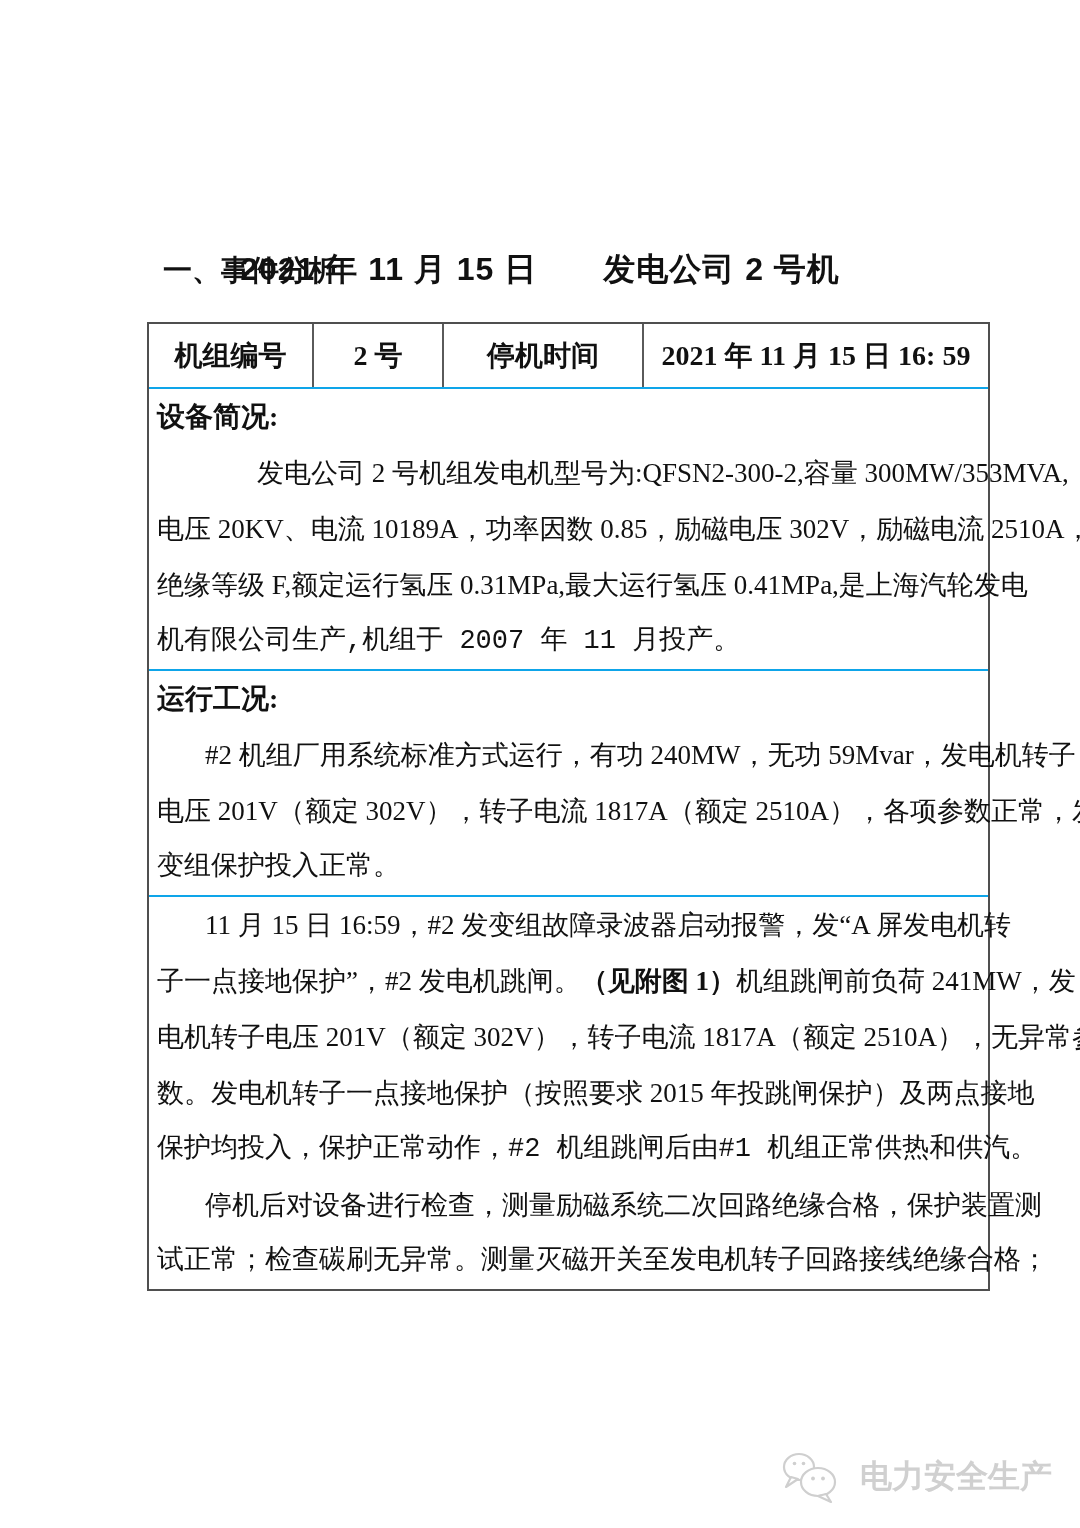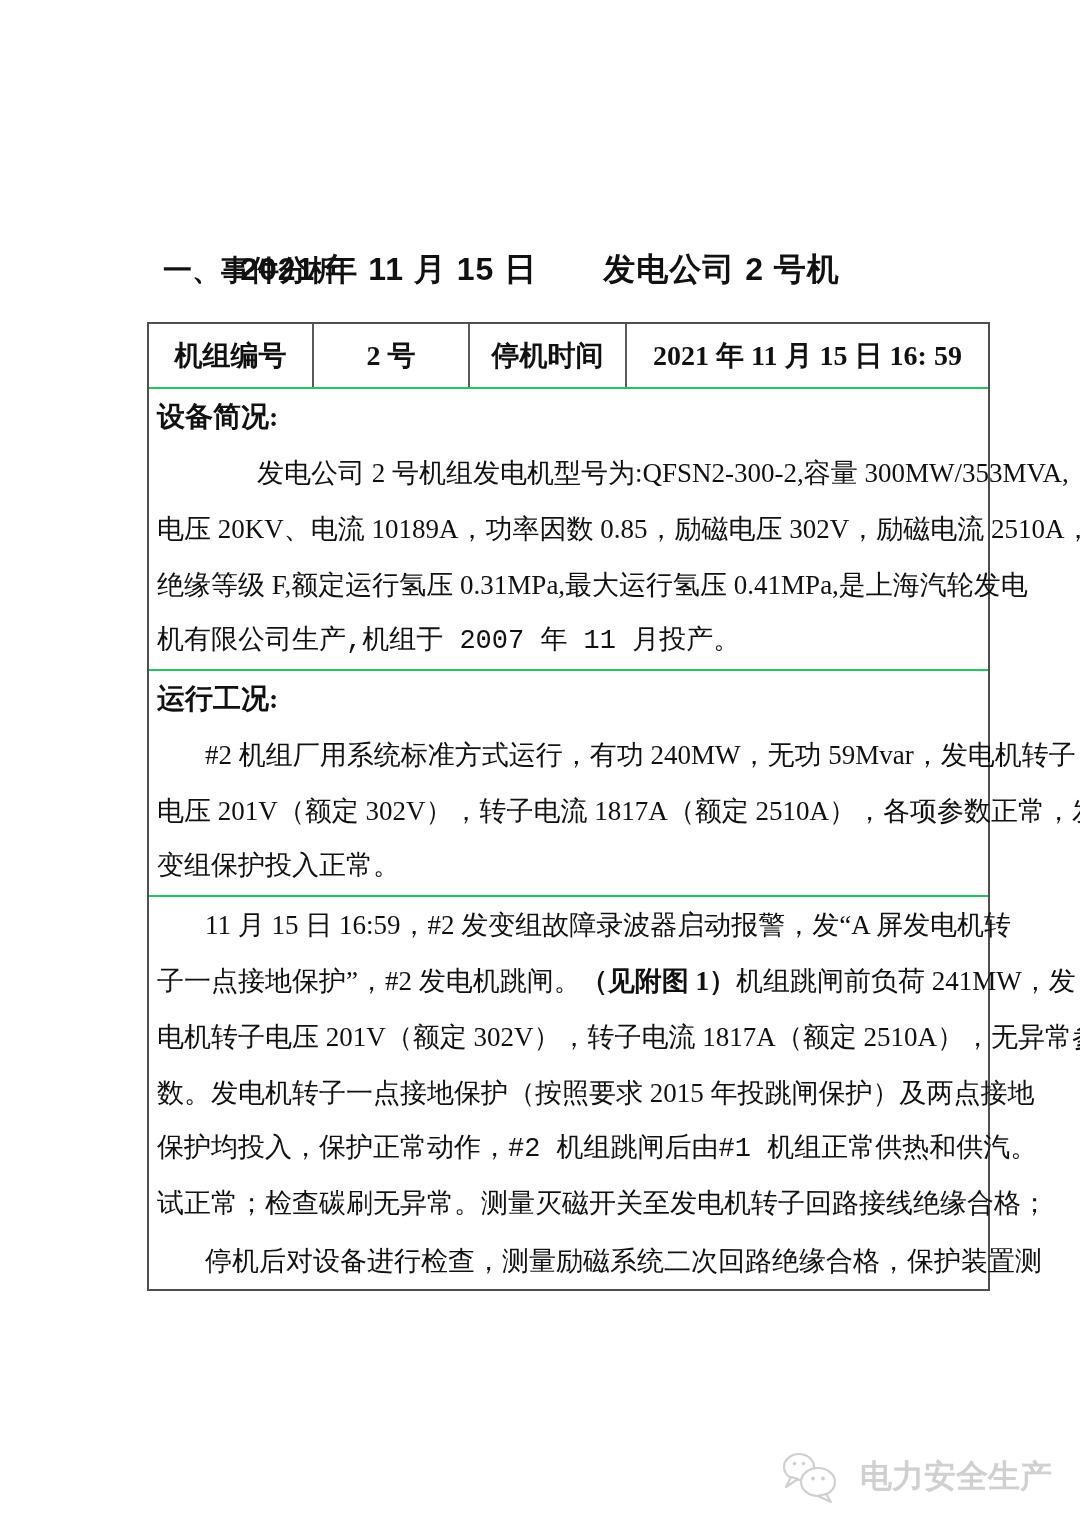--- a/index.html
+++ b/index.html
@@ -25,33 +25,33 @@
     position:absolute; top:252px; left:163px;
     font-family:Liberation Sans, sans-serif;
     font-weight:bold;
     font-size:29px; line-height:36px;
   }
   .info-table {
     position:absolute; left:147px; top:322px; width:843px;
     border:2px solid #4f4f4f;
     font-size:27px;
   }
-  .row { border-top:2px solid #22c55e; }
+  .row { border-top:2px solid #0ea5e9; }
   .row:first-child { border-top:none; }
   .header-row { display:flex; height:63px; align-items:stretch; }
   .header-cell {
     display:flex; align-items:center; justify-content:center;
     font-weight:bold; font-size:28px;
     border-left:2px solid #5a5a5a;
     padding:4px 6px;
   }
   .header-cell:first-child { border-left:none; }
   .hc-1 { width:163px; }
-  .hc-2 { width:156px; }
-  .hc-3 { width:157px;font-family:Liberation Serif, serif; }
+  .hc-2 { width:130px; }
+  .hc-3 { width:200px;font-family:Liberation Serif, serif; }
   .hc-4 { flex:1; }
   .section-cell { padding:0 8px; }
   .cell-label {
     font-weight:bold; font-size:28px;
     line-height:56px; height:56px;
   }
   .line {
     line-height:56px; height:56px;
     text-align:justify; text-align-last:justify;
     white-space:nowrap;
@@ -104,22 +104,22 @@
       <div class="line">电压 201V（额定 302V），转子电流 1817A（额定 2510A），各项参数正常，发</div>
       <div class="line last">变组保护投入正常。</div>
     </div>
 
     <div class="row section-cell">
       <div class="line indent">11 月 15 日 16:59，#2 发变组故障录波器启动报警，发“A 屏发电机转</div>
       <div class="line"><span>子一点接地保护”，#2 发电机跳闸。</span><span class="b">（见附图 1）</span><span>机组跳闸前负荷 241MW，发</span></div>
       <div class="line">电机转子电压 201V（额定 302V），转子电流 1817A（额定 2510A），无异常参</div>
       <div class="line">数。发电机转子一点接地保护（按照要求 2015 年投跳闸保护）及两点接地</div>
       <div class="line last">保护均投入，保护正常动作，#2 机组跳闸后由#1 机组正常供热和供汽。</div>
+      <div class="line indent">停机后对设备进行检查，测量励磁系统二次回路绝缘合格，保护装置测</div>
       <div class="line last">试正常；检查碳刷无异常。测量灭磁开关至发电机转子回路接线绝缘合格；</div>
-      <div class="line indent">停机后对设备进行检查，测量励磁系统二次回路绝缘合格，保护装置测</div>
     </div>
 
   </div>
 
   <div class="watermark">
     <svg class="wm-icon" viewBox="0 0 64 54" xmlns="http://www.w3.org/2000/svg">
       <g fill="#ffffff" stroke="#cfcfcf" stroke-width="2.2">
         <ellipse cx="22" cy="17" rx="15" ry="13"></ellipse>
         <path d="M14 27 L9 37 L21 29 Z" stroke-linejoin="round"></path>
         <ellipse cx="41" cy="32" rx="17" ry="14"></ellipse>

